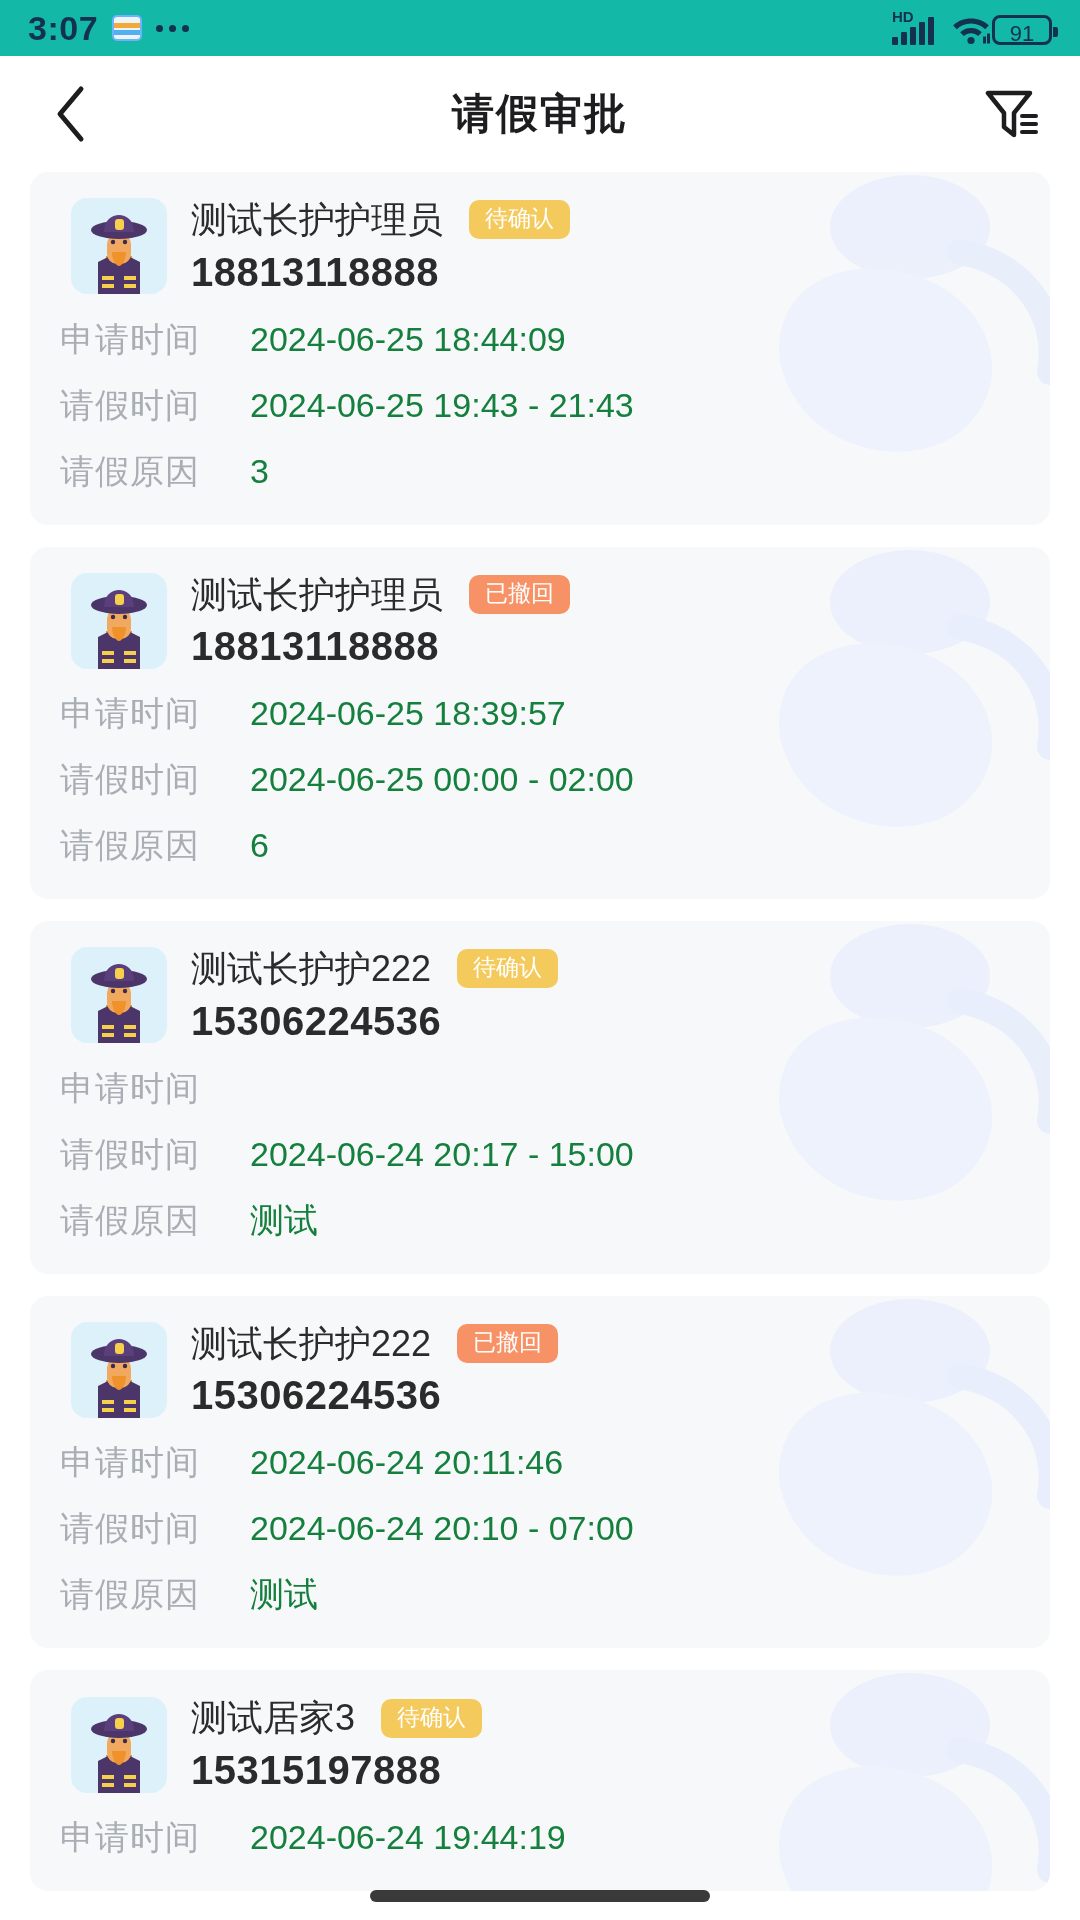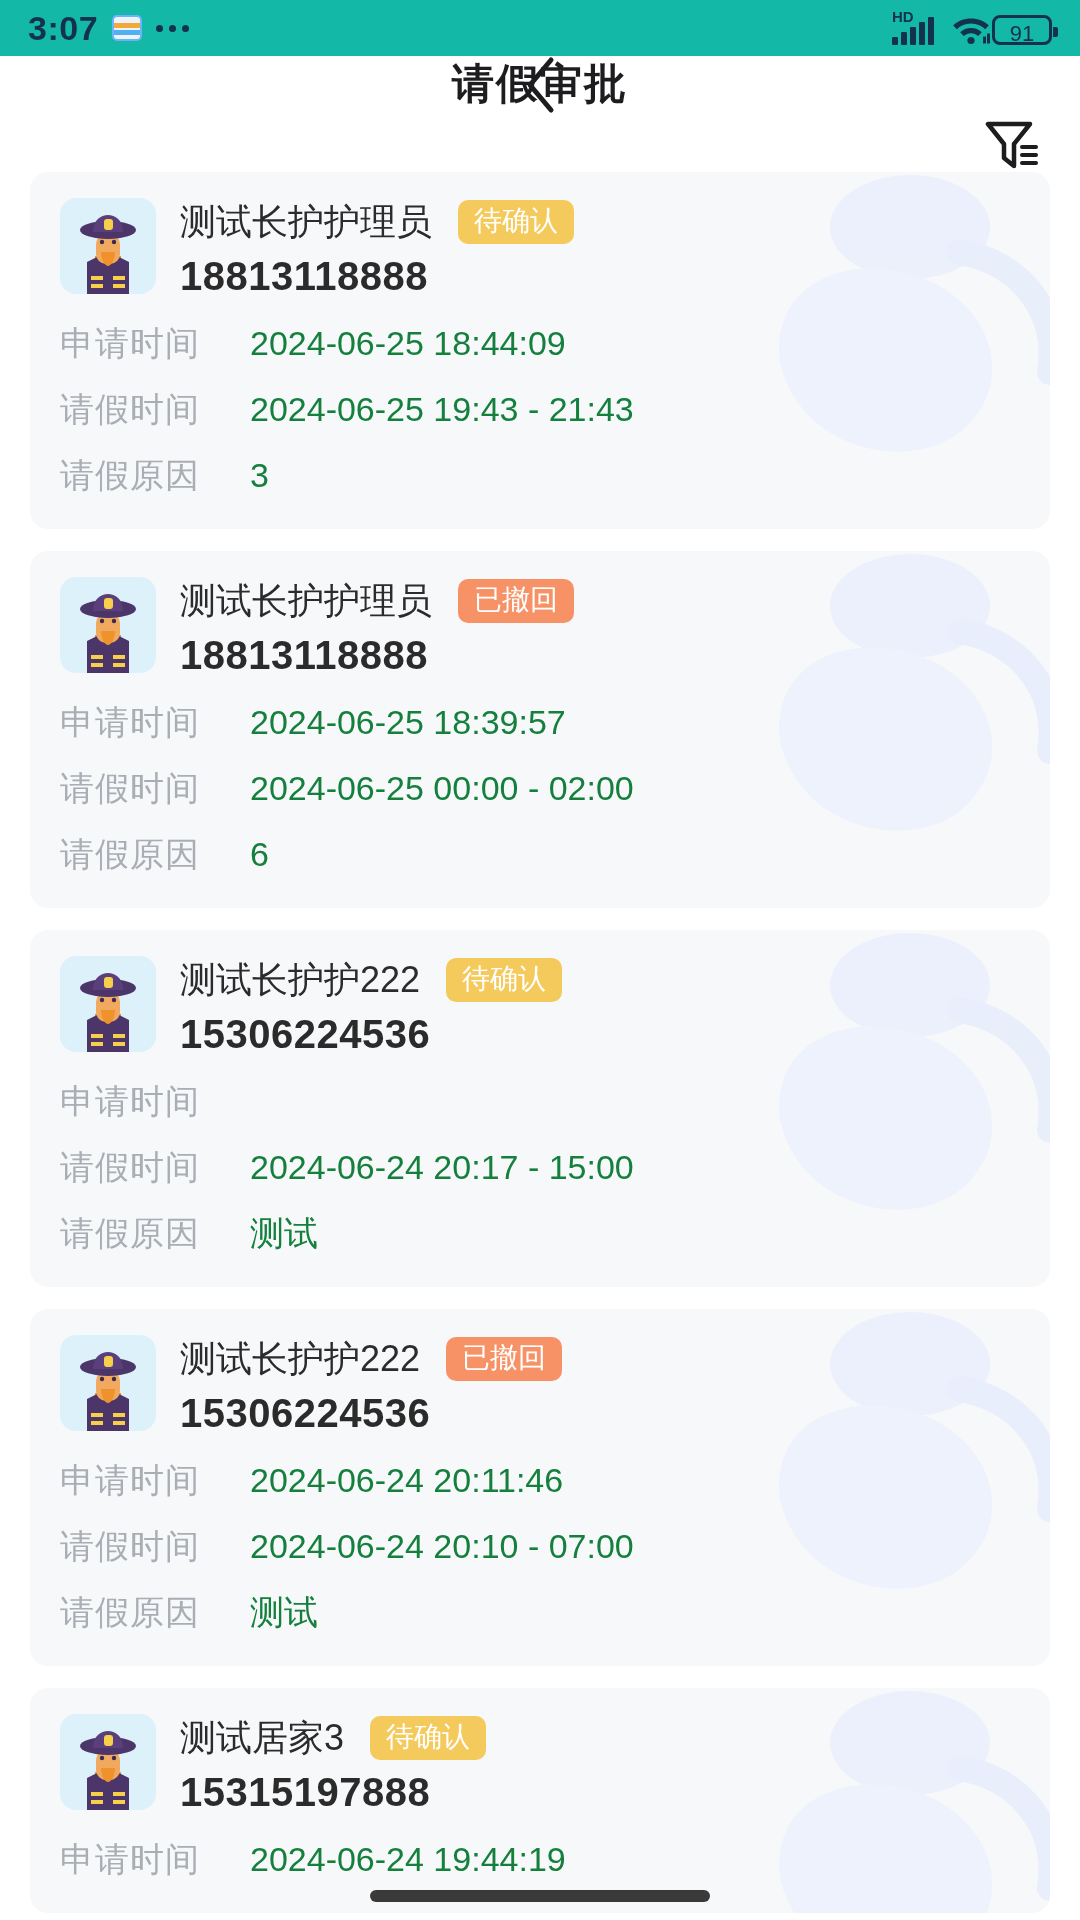--- a/index.html
+++ b/index.html
@@ -51,21 +51,21 @@
   .ic-batt::after {
     content:""; position: absolute; right: -9px; top: 9px; width: 5px; height: 10px;
     background: #143250; border-radius: 0 2px 2px 0;
   }
   .ic-batt .lvl { font-size: 22px; font-weight: 400; color:#143250; line-height:1;margin-top:8px; }
 
   
   .nav-bar {
     height: 116px; width: 100%;
     display: flex; align-items: center; position: relative;
-    background: #ffffff; padding: 0 34px; flex-direction: column;
+    background: #ffffff; padding: 0 34px;
   }
   .nav-back { width: 72px; height: 72px; display:flex; align-items:center; justify-content:center; }
   .nav-title {
     position: absolute; left: 0; right: 0; text-align: center;
     font-size: 42px; font-weight: 700; color: #1d1d1f; letter-spacing: 2px;
     pointer-events: none;
   }
   .nav-filter { margin-left: auto; width: 70px; height: 70px; display:flex; align-items:center; justify-content:center; z-index:2; }
 
   
@@ -75,30 +75,30 @@
     background: #f7f8fa;
     border-radius: 18px;
     margin-bottom: 22px;
     padding: 26px 30px 30px 30px;
     overflow: hidden;
   }
   .card-wm {
     position: absolute; right: -30px; top: -40px; width: 420px; height: 340px;
     pointer-events: none; opacity: .75;
   }
-  .card-head { display: flex; align-items: flex-start; gap: 24px; position: relative; z-index: 1; }
+  .card-head { display: flex; align-items: center; gap: 24px; position: relative; z-index: 1; margin-left: 11px; }
   .avatar {
     width: 96px; height: 96px; border-radius: 16px; background: #ddf1fb;
     flex: 0 0 96px; display:flex; align-items:flex-end; justify-content:center; overflow:hidden;
   }
   .head-info { padding-top: 2px; }
   .name-row { display: flex; align-items: center; gap: 26px; }
   .name { font-size: 36px; color: #2b2b2b; line-height: 1.1; }
   .badge {
-    font-size: 28px; color: #ffffff; border-radius: 10px;
+    font-size: 23px; color: #ffffff; border-radius: 10px;
     padding: 7px 16px 9px 16px; line-height: 1; white-space: nowrap;
   }
   .badge.pending { background: #f5ca5c; }
   .badge.withdrawn { background: #f79267; }
   .phone { font-size: 40px; font-weight: 700; color: #2b2b2b; margin-top: 10px; letter-spacing: .5px; }
 
   .rows { margin-top: 22px; position: relative; z-index: 1; }
   .row { display: flex; align-items: baseline; margin-bottom: 12px; margin-top: 20px; }
   .row:last-child { margin-bottom: 0; }
   .row-label { font-size: 34px; color: #a9aeb5; width: 190px; flex: 0 0 190px; letter-spacing: 1px; }

